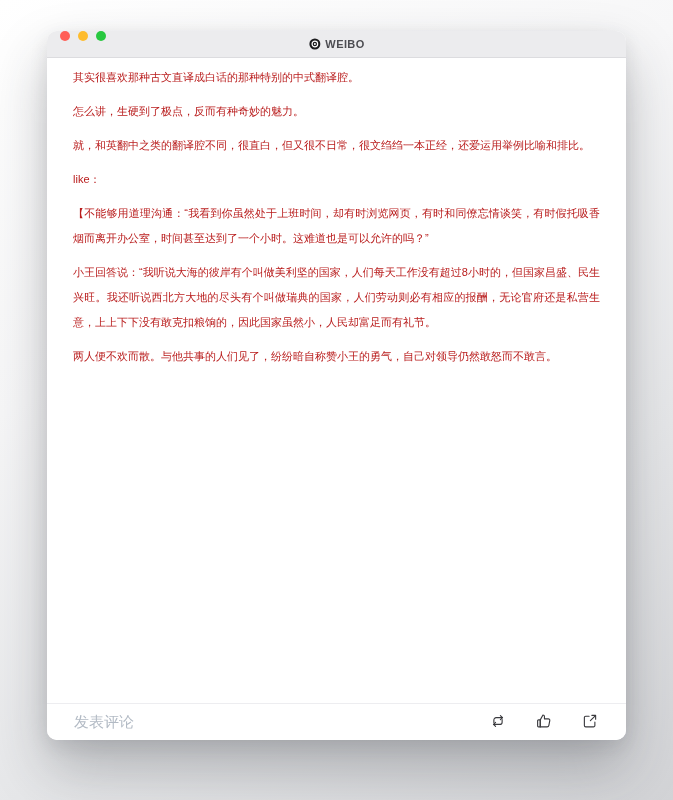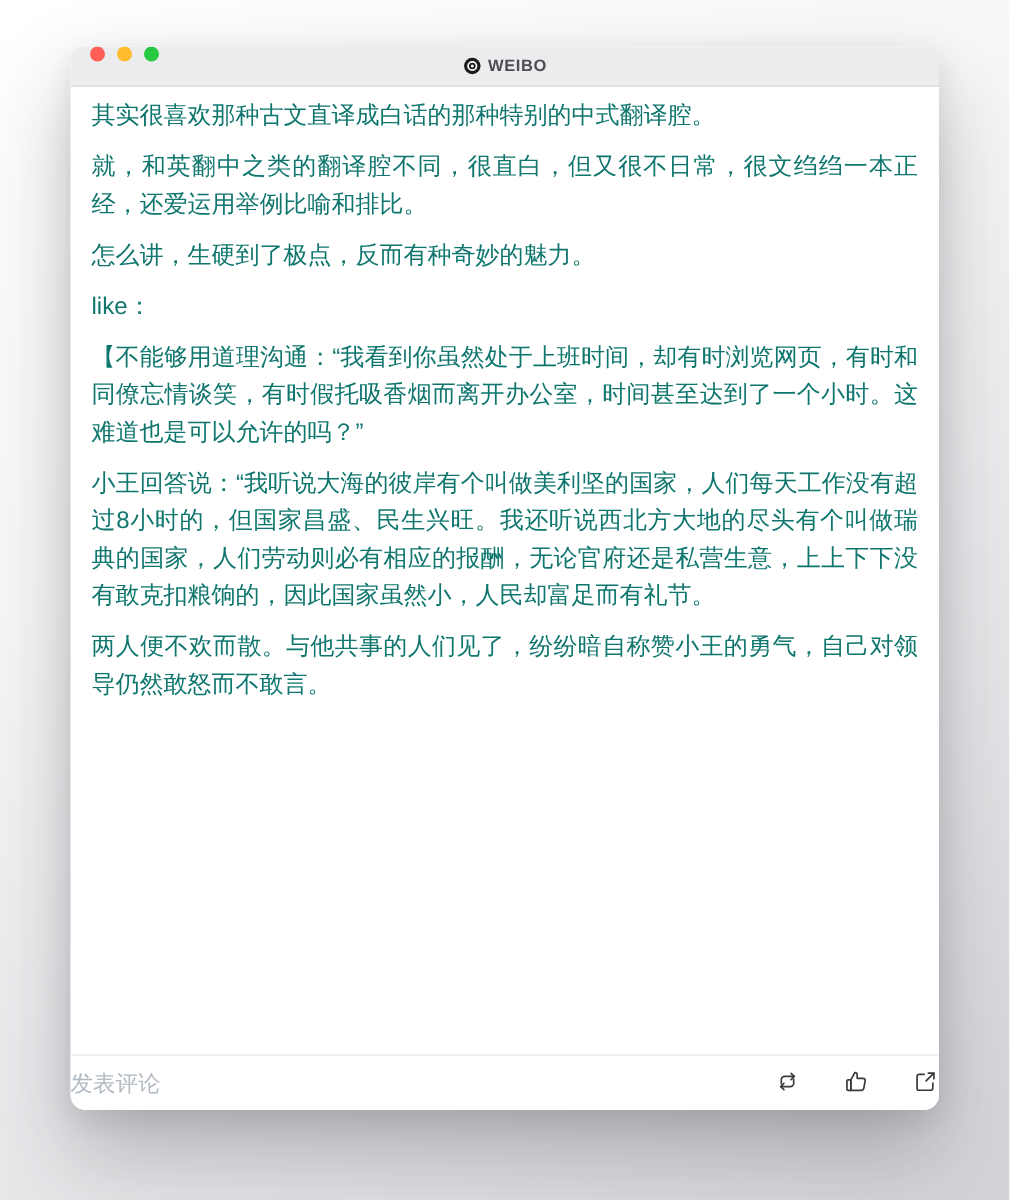--- a/index.html
+++ b/index.html
@@ -56,35 +56,35 @@
   .back-btn svg { width: 16px; height: 16px; }
   .nav-title {
     position: absolute; left: 50%; transform: translateX(-50%);
     font-size: 16px; font-weight: 700; color: #1a1a1c;
   }
   .more-btn { margin-left: auto; color: #8a8a8e; }
   .more-btn svg { width: 18px; height: 18px; }
   
   .content {
     height: 607px;
-    padding: 7px 14px 0;
-    font-size: 16px;
-    color: #0f766e;
+    padding: 7px 26px 0;
+    font-size: 11px;
+    color: #b91c1c;
     text-align: justify;
     overflow: hidden;
   }
   .content p { margin: 0 0 9px; line-height: 25px; }
   
   .composer {
     position: absolute; left: 0; right: 0; bottom: 0;
     height: 37px;
     background: #ffffff;
     border-top: 1px solid #ededf0;
     display: flex; align-items: center;
-    padding: 0 0;
+    padding: 0 27px;
   }
   .comment-input {
     flex: 1;
     font-size: 15px;
     color: #b2bac4;
     cursor: text;
   }
   .actions { display: flex; align-items: center; gap: 28px; color: #3a3a3e; }
   .actions .icon-btn { color: #3a3a3e; }
   .actions svg { width: 18px; height: 18px; }
@@ -109,22 +109,22 @@
             <circle cx="12" cy="12" r="2" fill="#ffffff"></circle>
           </svg>
         </span>
         <span class="app-name">WEIBO</span>
       </div>
     </div>
 
 
     <div class="content">
       <p>其实很喜欢那种古文直译成白话的那种特别的中式翻译腔。</p>
+      <p>怎么讲，生硬到了极点，反而有种奇妙的魅力。</p>
       <p>就，和英翻中之类的翻译腔不同，很直白，但又很不日常，很文绉绉一本正经，还爱运用举例比喻和排比。</p>
-      <p>怎么讲，生硬到了极点，反而有种奇妙的魅力。</p>
       <p>like：</p>
       <p>【不能够用道理沟通：“我看到你虽然处于上班时间，却有时浏览网页，有时和同僚忘情谈笑，有时假托吸香烟而离开办公室，时间甚至达到了一个小时。这难道也是可以允许的吗？”</p>
       <p>小王回答说：“我听说大海的彼岸有个叫做美利坚的国家，人们每天工作没有超过8小时的，但国家昌盛、民生兴旺。我还听说西北方大地的尽头有个叫做瑞典的国家，人们劳动则必有相应的报酬，无论官府还是私营生意，上上下下没有敢克扣粮饷的，因此国家虽然小，人民却富足而有礼节。</p>
       <p>两人便不欢而散。与他共事的人们见了，纷纷暗自称赞小王的勇气，自己对领导仍然敢怒而不敢言。</p>
 
     </div>
 
     <div class="composer">
       <div class="comment-input">发表评论</div>
       <div class="actions">

